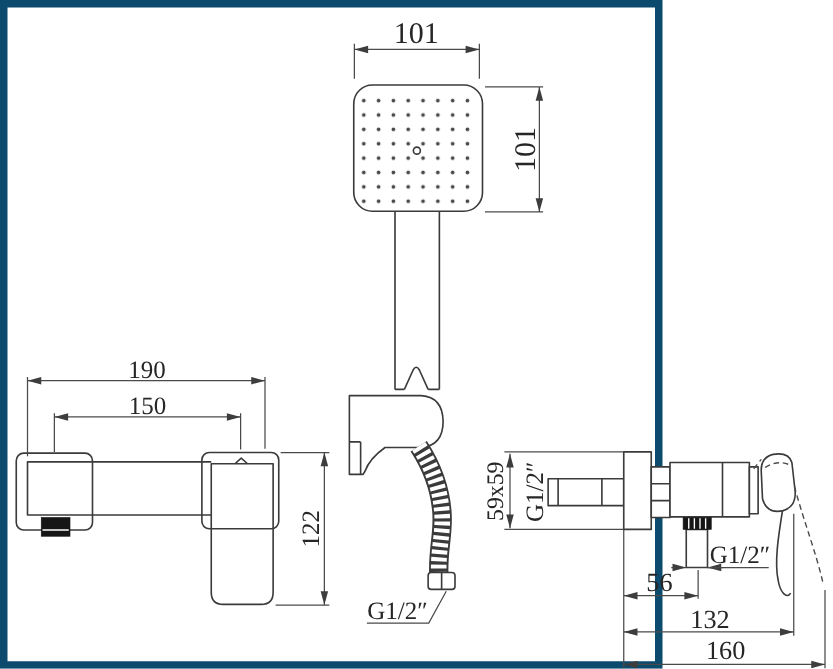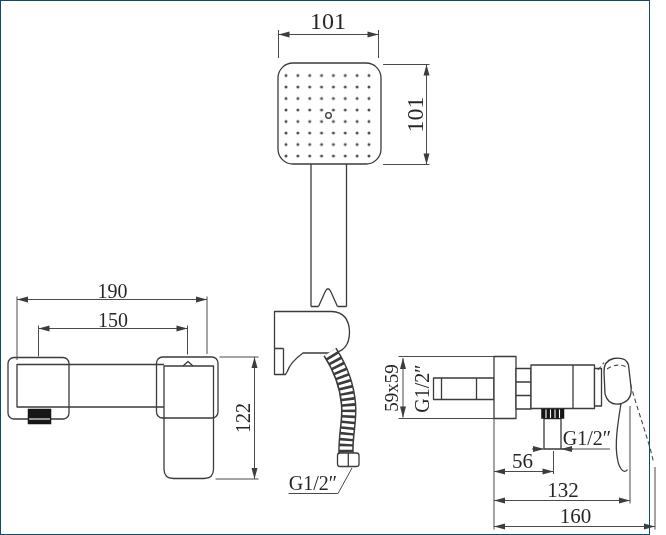--- a/index.html
+++ b/index.html
@@ -1,21 +1,21 @@
 <!DOCTYPE html>
 <html><head>
 <meta charset="utf-8">
 <style>
   html,body{margin:0;padding:0;background:#ffffff;}
   .canvas{
     position:relative;
-    width:650px;height:535px;
+    width:530px;height:535px;
     box-sizing:border-box;
     background:#ffffff;
-    border:1px solid #0c4a6e;
+    border:6px solid #0c4a6e;
     font-family:"Liberation Serif","DejaVu Serif",serif;
   }
   svg{display:block}
   .part{fill:none;stroke:#3b3b3b;stroke-width:1.3;stroke-linejoin:round;}
   .partw{fill:#ffffff;stroke:#3b3b3b;stroke-width:1.3;stroke-linejoin:round;}
   .dim{fill:none;stroke:#4a4a4a;stroke-width:1;}
   .dash{fill:none;stroke:#4a4a4a;stroke-width:1.1;stroke-dasharray:4.5 3;}
   .blk{fill:#161616;stroke:#161616;stroke-width:0.5;}
   .wline{stroke:#ffffff;stroke-width:1.1;}
   text{fill:#262626;}

